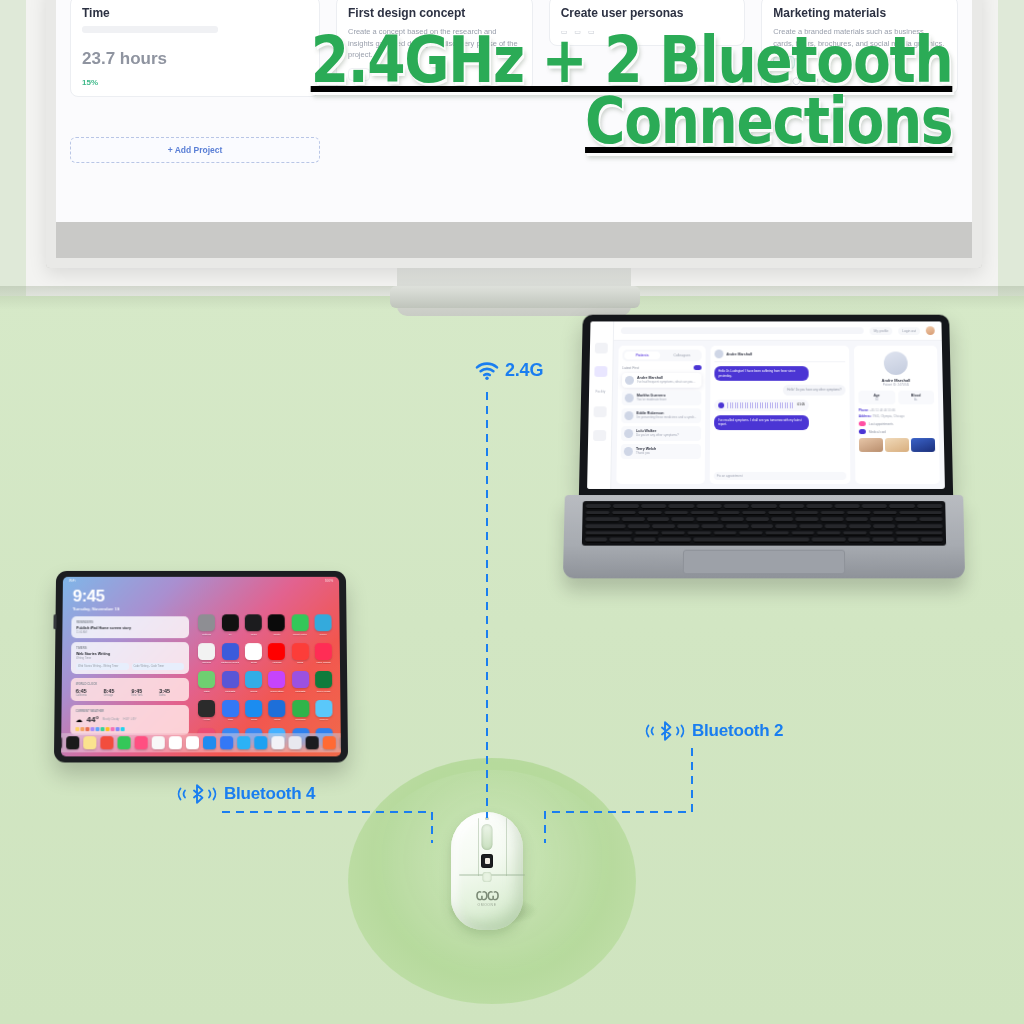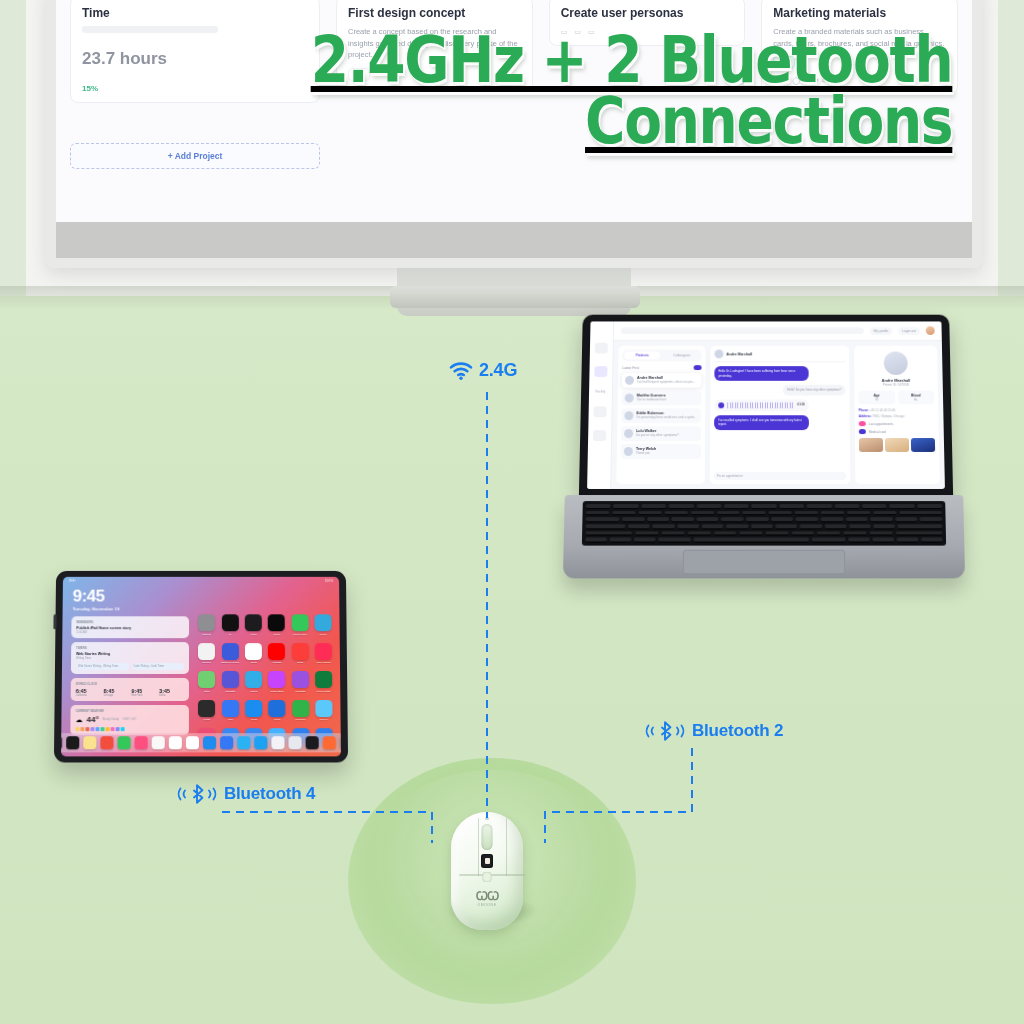--- a/index.html
+++ b/index.html
@@ -32,21 +32,21 @@
   .mon-foot { position:absolute; left:390px; top:286px; width:250px; height:22px;
     background: linear-gradient(180deg,#dfe2dc,#bfc4bb); border-radius:6px; }
 
   
   .kan { position:absolute; inset:0; padding:10px 14px; display:flex; gap:16px; }
   .kan-col { flex:1; min-width:0; }
   .kan-col.left { flex: 0 0 250px; }
   .kan-card { background:#fff; border:1px solid #eceef2; border-radius:8px; padding:9px 11px; margin-bottom:9px; }
   .kan-h { font-size:12px; color:#2c3142; font-weight:600; margin-bottom:6px; }
   .kan-sub { font-size:7.5px; color:#9aa0ad; line-height:1.55; }
-  .kan-big { font-size:17px; color:#8f94a0; font-weight:600; margin:16px 0 15px; }
+  .kan-big { font-size:17px; color:#8f94a0; font-weight:600; margin:16px 0 9px; }
   .kan-ghost { height:7px; width:60%; background:#f0f1f4; border-radius:3px; margin-bottom:9px;}
   .kan-trend { font-size:8px; color:#3fb98a; font-weight:700; }
   .kan-addproj { margin-top:40px; border:1px dashed #b9c6e6; border-radius:6px; height:26px;
     display:flex; align-items:center; justify-content:center; font-size:8.5px; color:#5a7fd6; font-weight:600; background:#fafbff; }
   .kan-chip { display:inline-block; font-size:7px; color:#9aa0ad; border:1px solid #eef0f3;
     border-radius:4px; padding:2px 5px; margin-top:7px; }
   .kan-chip.teal { color:#37b6a8; border-color:#c8ece7; background:#effbf9; }
   .kan-icons { margin-top:8px; display:flex; gap:7px; font-size:7px; color:#c3c7d0; }
 
   
@@ -183,21 +183,21 @@
   .logo-txt { font-size:3.4px; color:#9aa795; letter-spacing:.6px; margin-top:1px; }
   .mouse-topdot { position:absolute; left:50%; transform:translateX(-50%); top:5px; width:4px; height:3px;
     border-radius:2px; background:rgba(150,180,140,.5); }
 
   
   .lines { position:absolute; inset:0; pointer-events:none; }
 
   
   .lbl { position:absolute; display:flex; align-items:center; gap:6px; color:#1a7ef0; font-weight:700; }
   .lbl-txt { font-size:17px; letter-spacing:-.2px; white-space:nowrap; }
-  .lbl-24 { left:449px; top:360px; }
+  .lbl-24 { left:475px; top:360px; }
   .lbl-24 .lbl-txt { font-size:18px; }
   .lbl-bt1 { left:176px; top:783px; }
   .lbl-bt2 { left:644px; top:720px; }
 
   
   .headline { position:absolute; left:0; top:30px; width:1024px; text-align:right;text-decoration:underline; }
   .hl-line { font-family:"DejaVu Sans", sans-serif; font-weight:700; color:#2bab56;
     font-size:64px; line-height:.96; letter-spacing:-1.5px;
     transform: scaleX(.86); transform-origin:center;
     text-shadow: 2px 3px 0 rgba(255,255,255,.92), 3px 5px 5px rgba(90,110,85,.30); }

